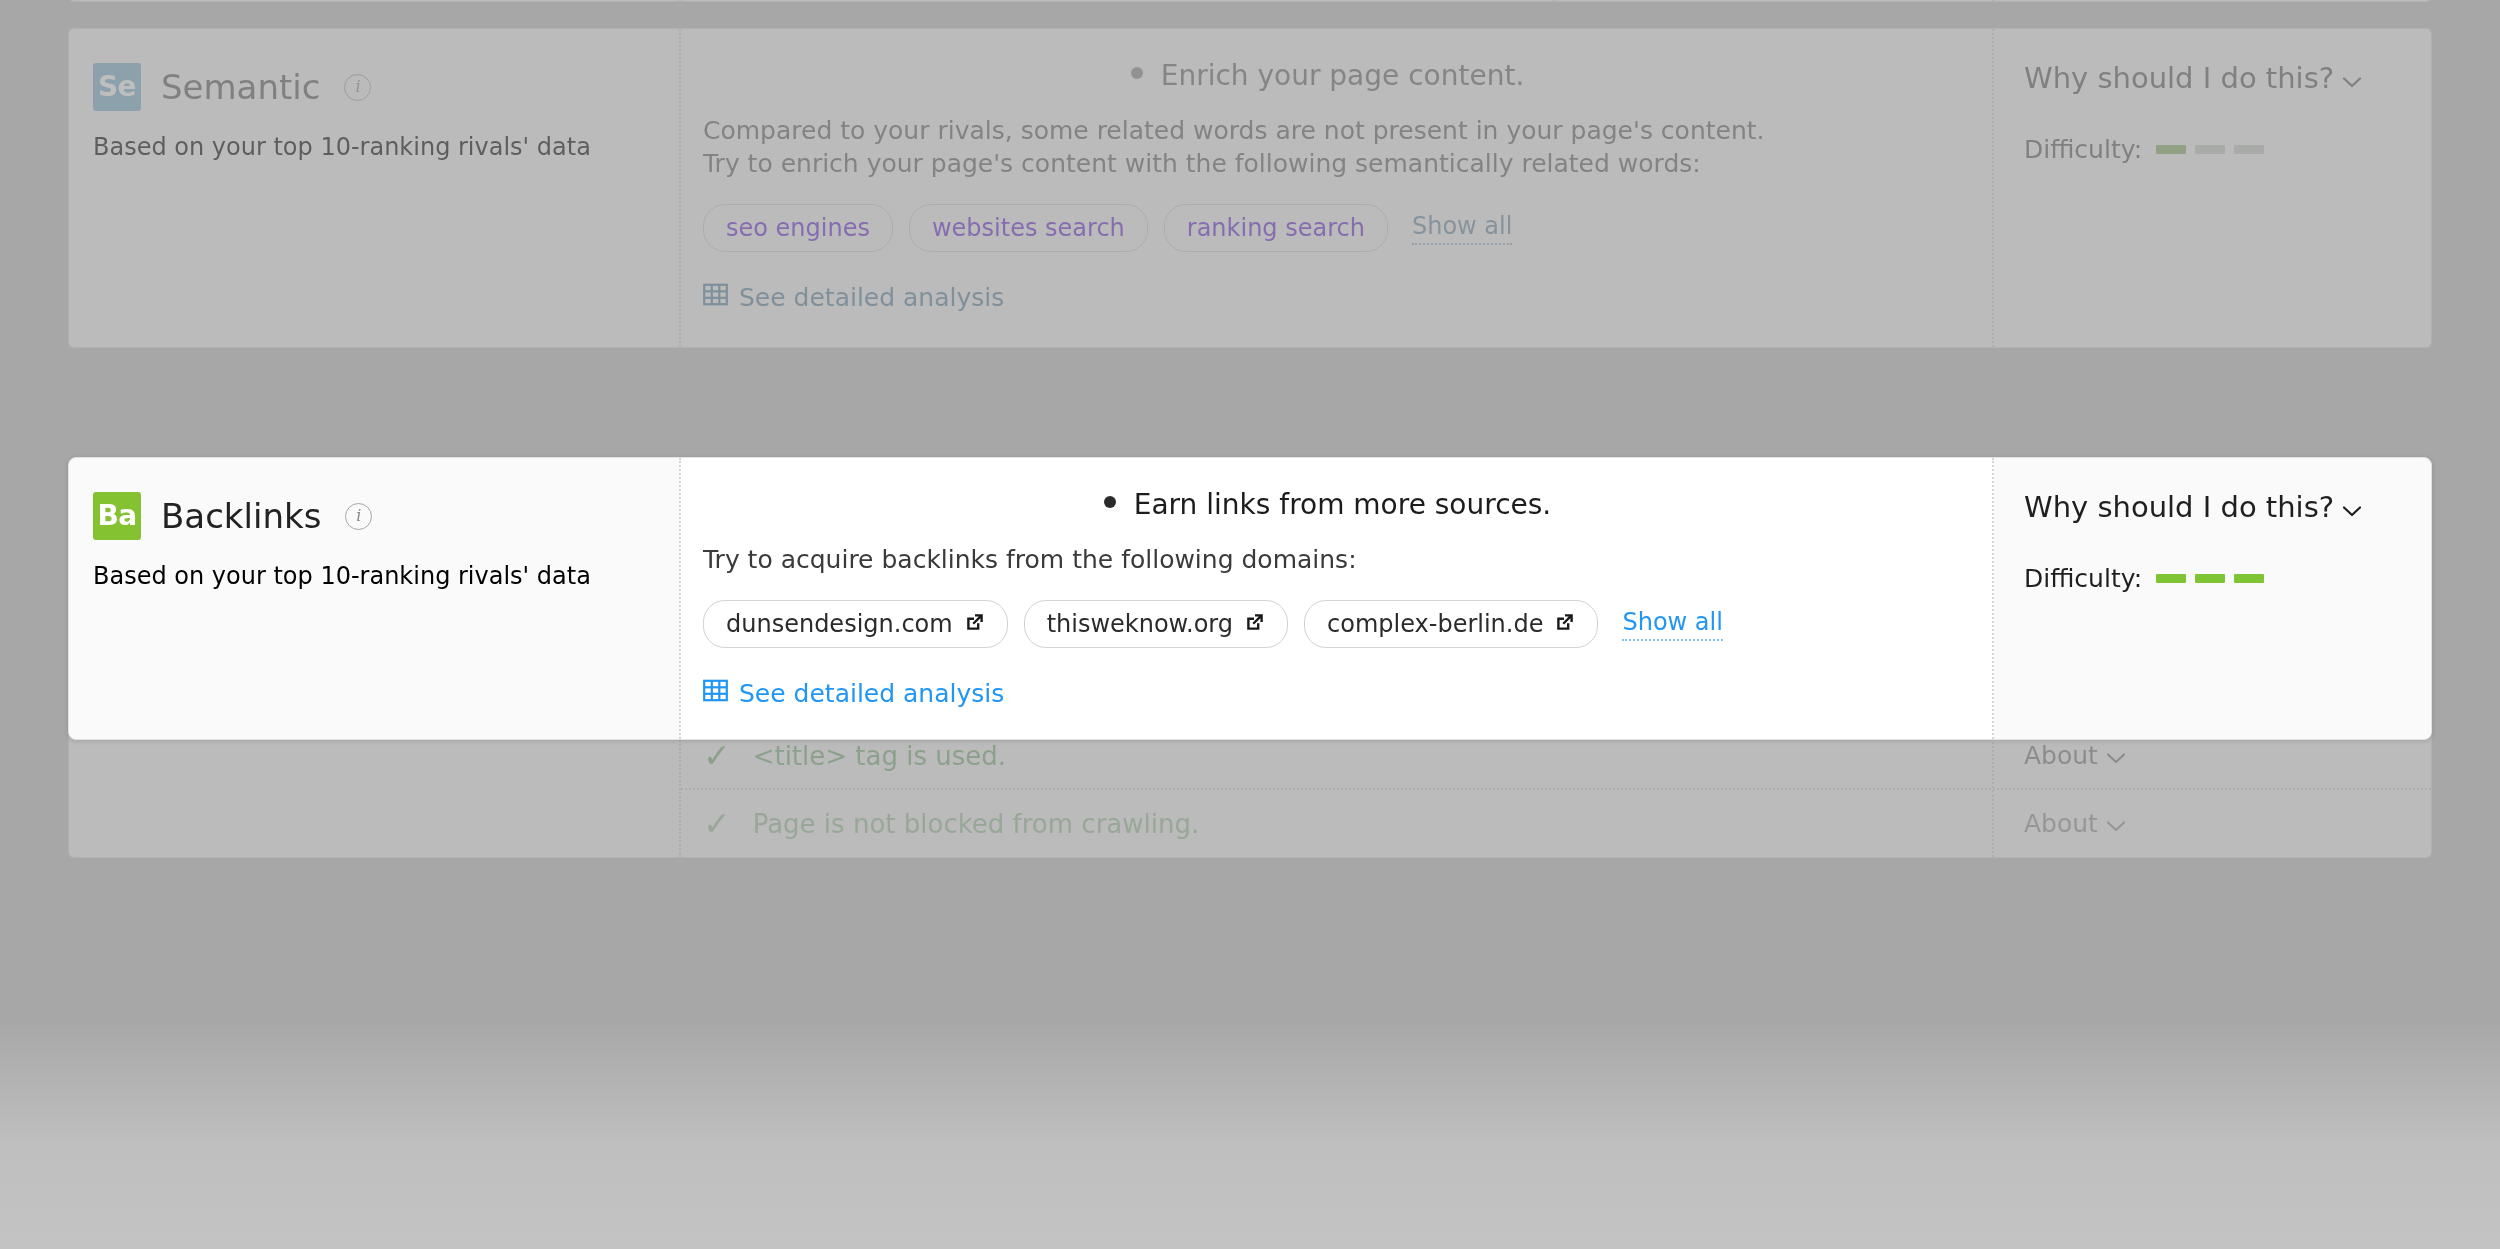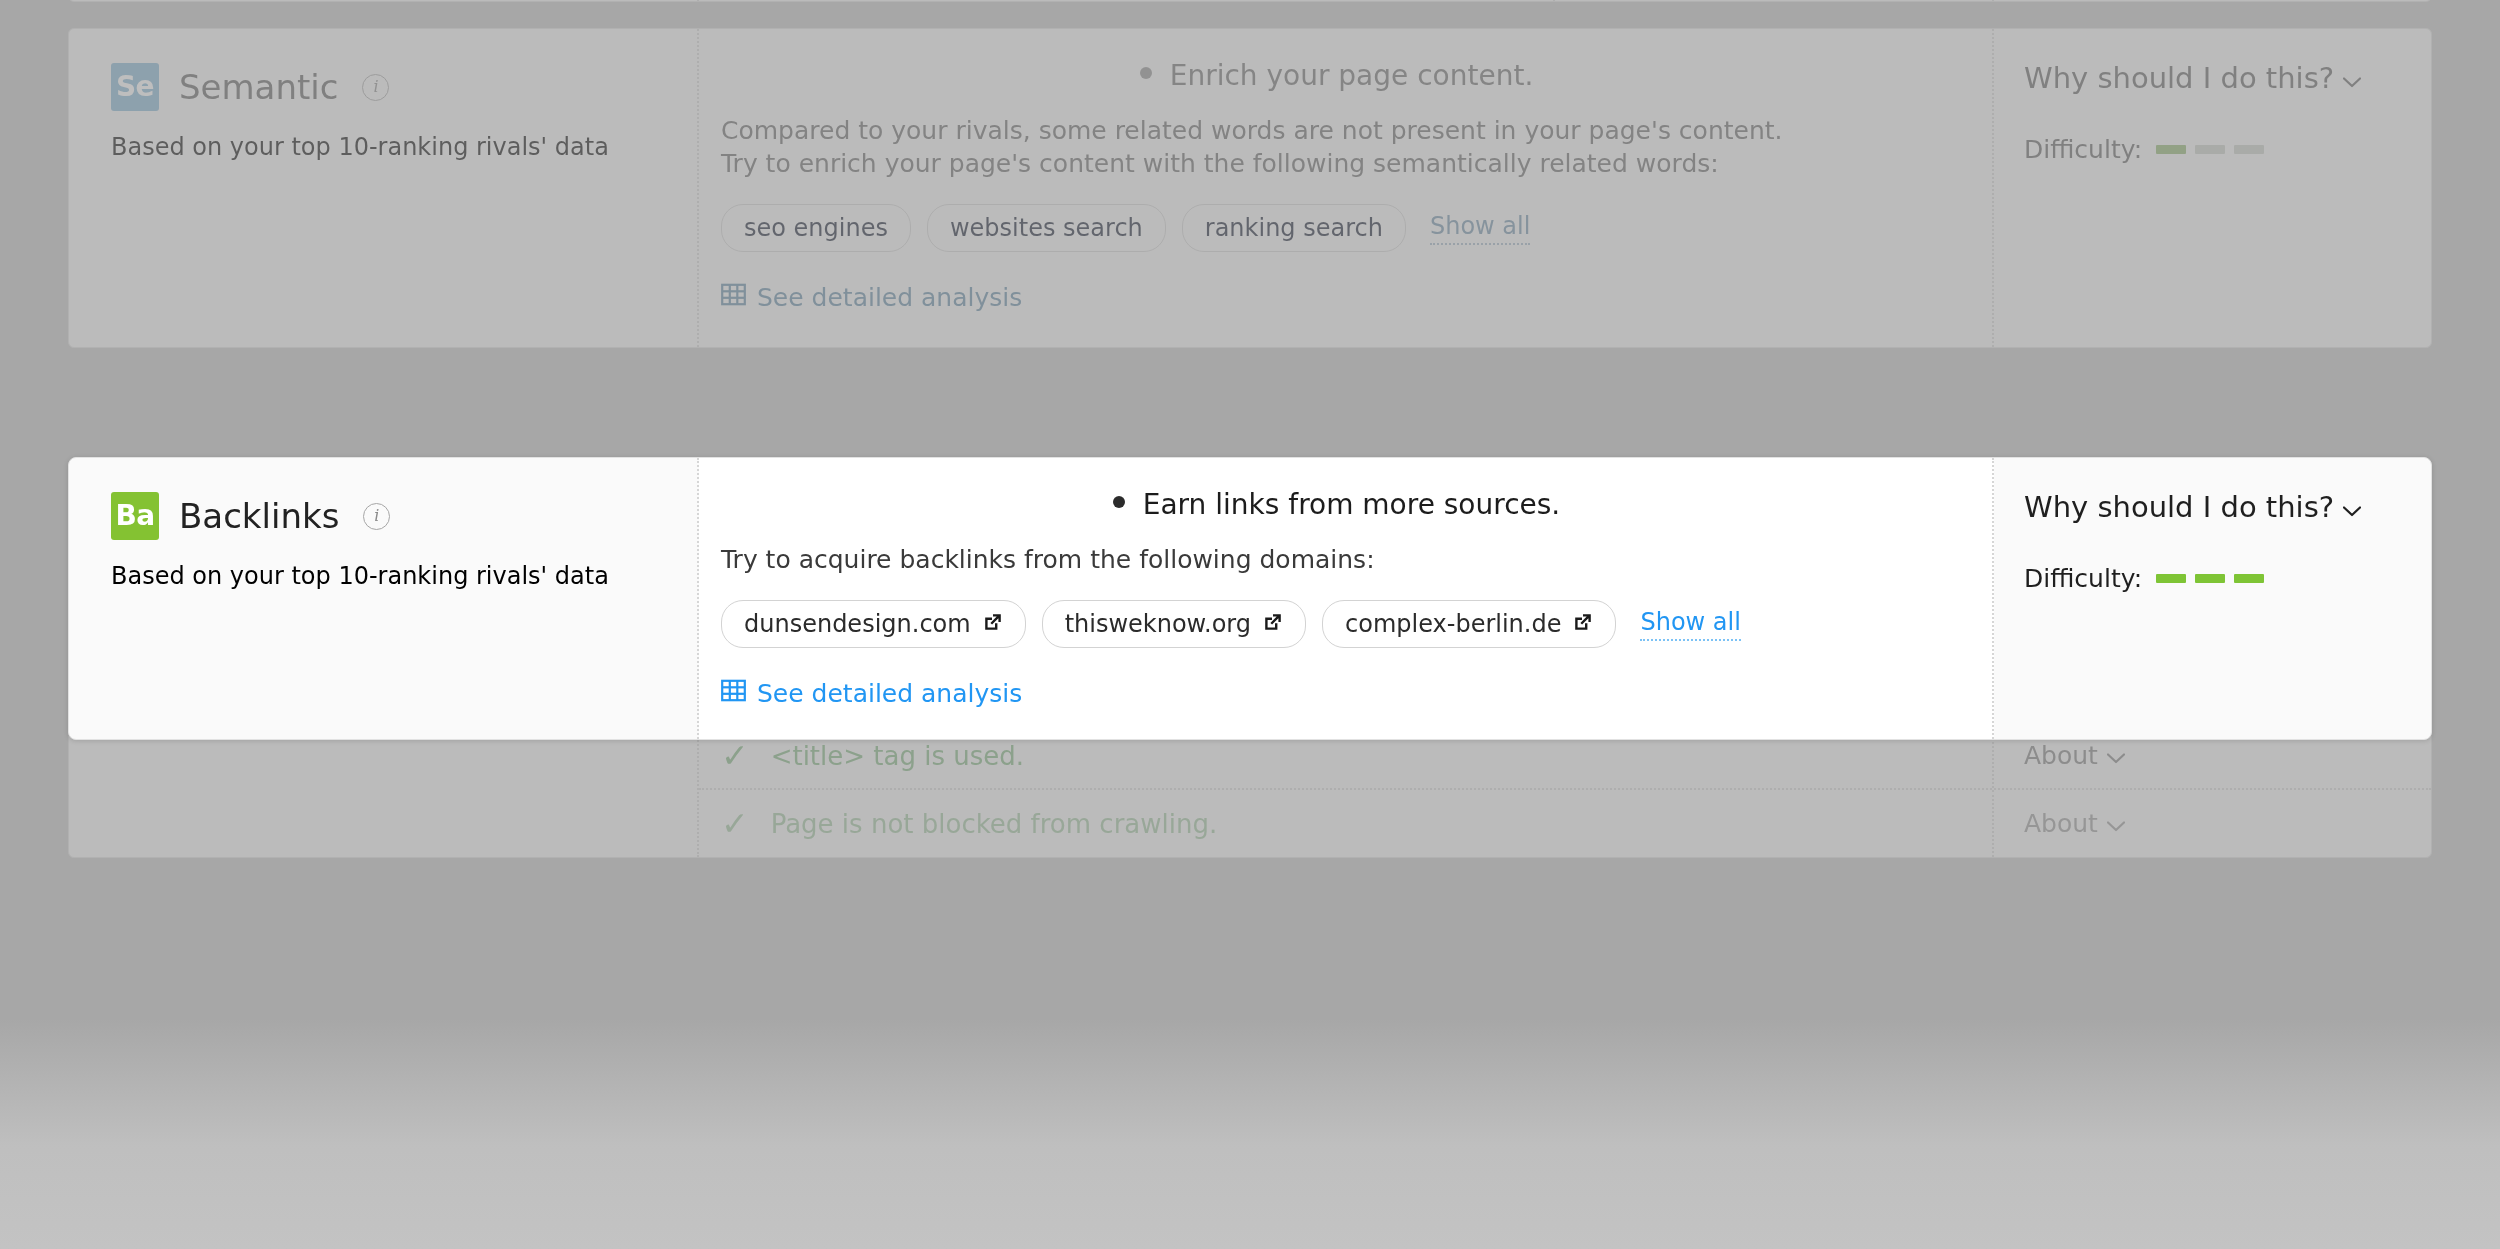--- a/index.html
+++ b/index.html
@@ -50,21 +50,20 @@
     box-shadow: 0 1px 5px rgba(0,0,0,.14);
     z-index: 40;
   }
 
   
   .cat-col {
     width: 612px;
     flex: 0 0 612px;
     padding: 34px 0 34px 24px;
     border-right: 2px dotted #d6d6d6;
-    margin-left: 18px;
   }
   .cat-head {
     display: flex;
     align-items: center;
     gap: 20px;
   }
   .cat-badge {
     width: 48px; height: 48px;
     border-radius: 3px;
     color: #fff;
@@ -145,21 +144,21 @@
     align-items: center;
     gap: 12px;
     border: 1.5px solid #d3d3d3;
     border-radius: 22px;
     padding: 9px 22px;
     font-size: 24px;
     color: #2b2b2b;
     background: #fff;
     white-space: nowrap;
   }
-  .card.dim .chip { background: transparent; color: #0f172a; }
+  .card.dim .chip { background: transparent; color: #6d28d9; }
   .ext-icon { flex: 0 0 20px; }
 
   .show-all {
     font-size: 24px;
     color: #2196f3;
     border-bottom: 2px dotted #7cc2f5;
     padding-bottom: 3px;
     margin-left: 8px;
     white-space: nowrap;
   }

